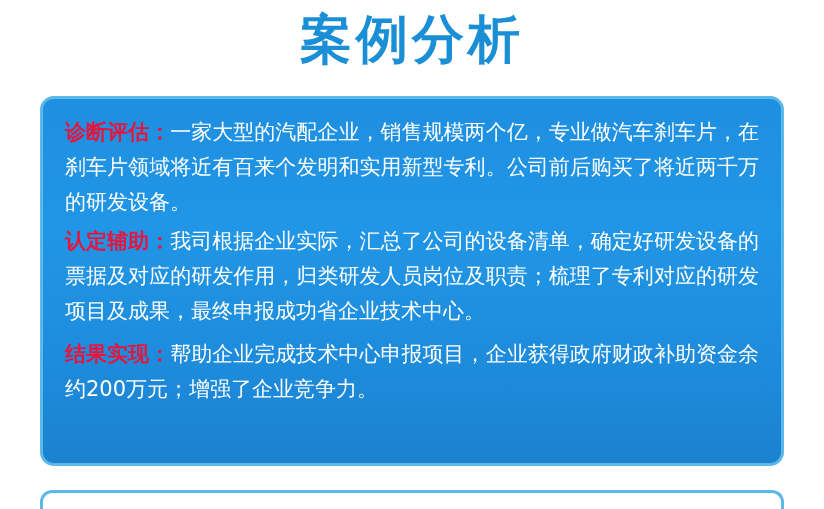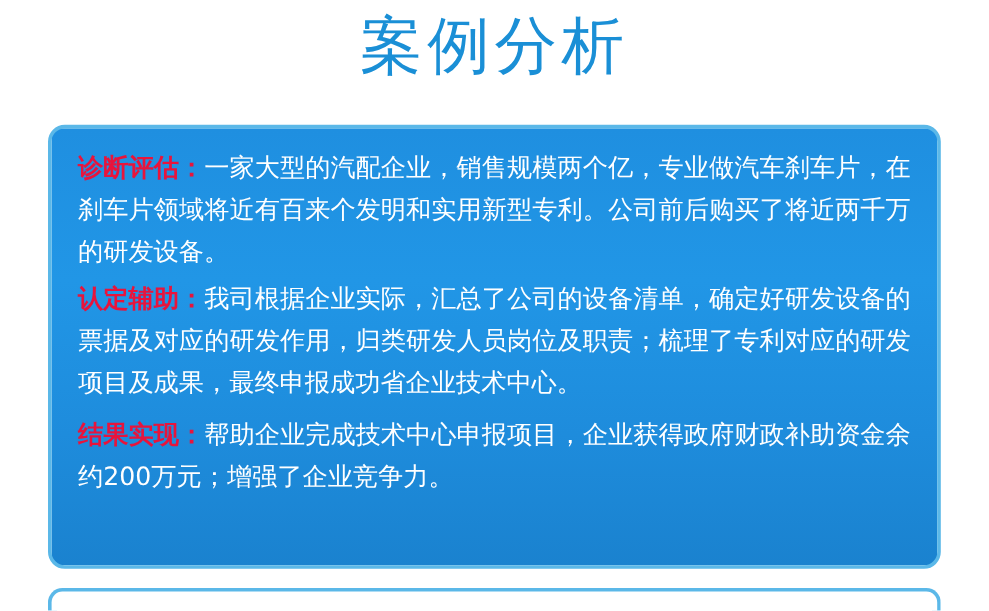--- a/index.html
+++ b/index.html
@@ -20,28 +20,28 @@
     background: #ffffff;
   }
   .page-title {
     position: absolute;
     top: 8px;
     left: 0;
     width: 824px;
     text-align: center;
     font-family: "DejaVu Sans", "Liberation Sans", sans-serif;
     font-size: 52px;
-    font-weight: normal;
+    font-weight: bold;
     letter-spacing: 4px;
     color: #1a8fd6;
     line-height: 1.2;
   }
   .content-card {
     position: absolute;
-    top: 104px;
+    top: 96px;
     left: 40px;
     width: 744px;
     height: 370px;
     box-sizing: border-box;
     border-radius: 14px;
     border: 3px solid #5bb8e8;
     background: linear-gradient(180deg, #1f8fe0 0%, #2196e6 35%, #1e8cdc 70%, #1a82cf 100%);
     padding: 16px 22px 10px 22px;
     overflow: hidden;
   }

